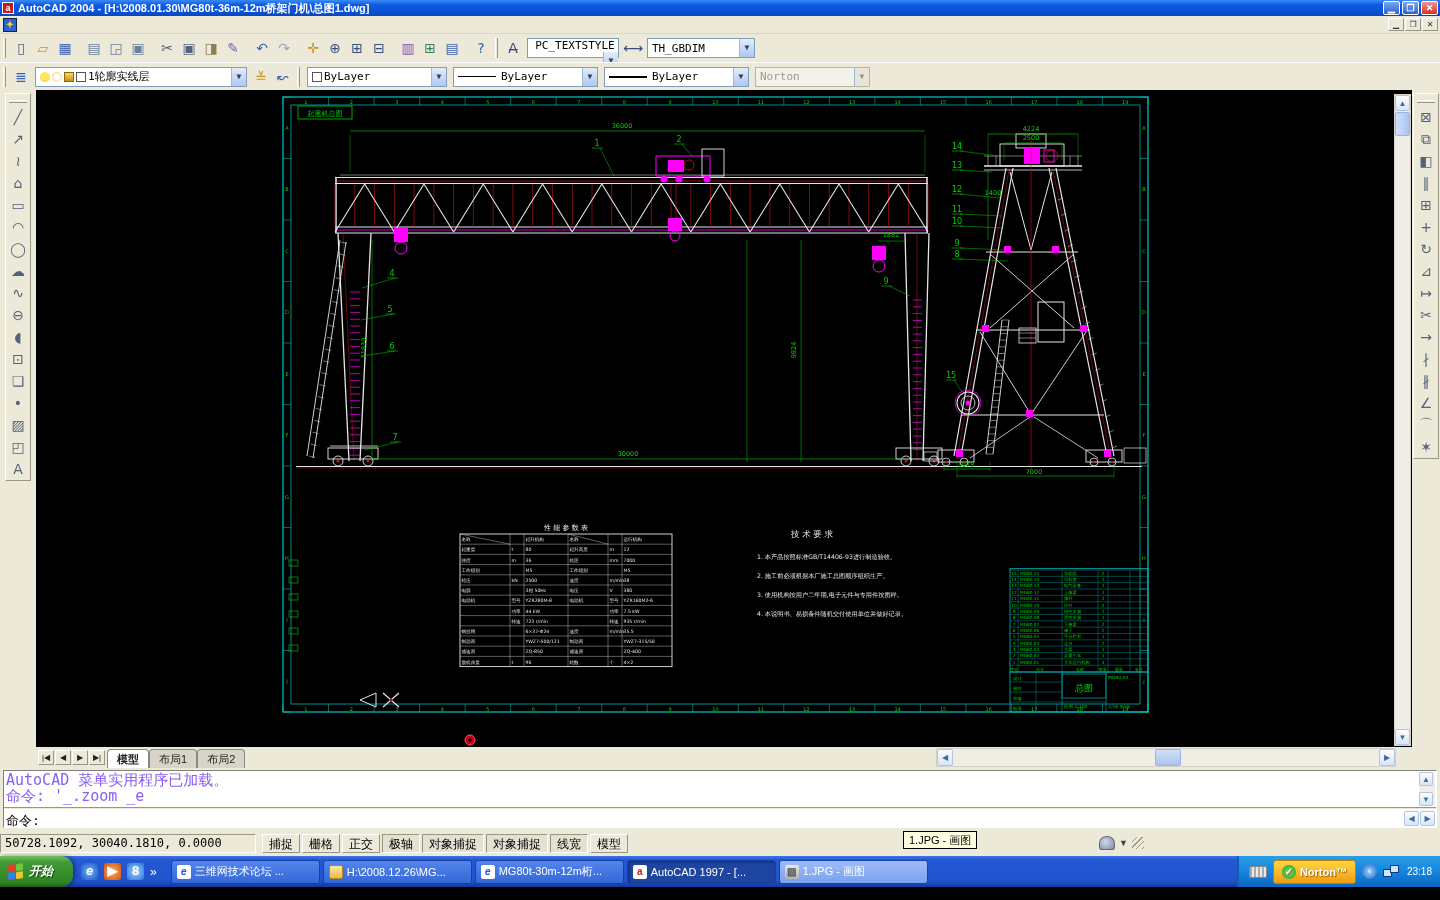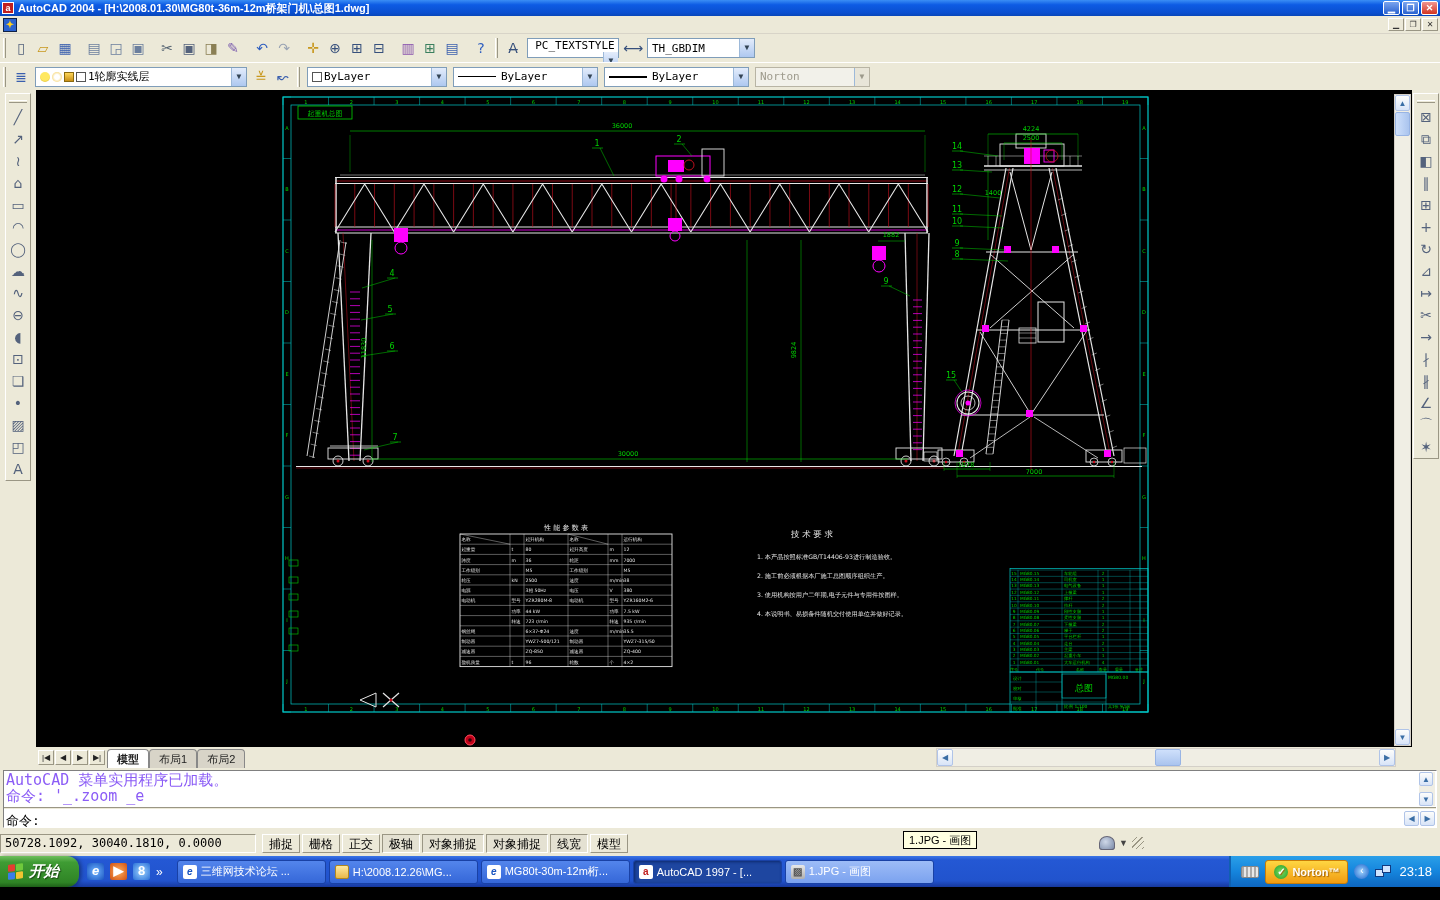--- a/index.html
+++ b/index.html
@@ -110,21 +110,21 @@
   
   .tooltip { position:absolute; left:903px; top:831px; height:18px; padding:1px 5px; background:#ffffe1;
     border:1px solid #000; font-size:11px; color:#000; z-index:50; }
 
   
   .taskbar { position:absolute; left:0; top:856px; width:1440px; height:31px;
     background:linear-gradient(180deg,#3c76e6 0%,#2458d4 12%,#2153cd 80%,#17389c 100%); display:flex; align-items:center; }
   .startbtn { height:31px; padding:0 20px 0 8px; display:flex; align-items:center; gap:5px;
     background:linear-gradient(180deg,#6fbf5e 0%,#3f9c34 20%,#2f8425 85%,#1e5f18 100%);
     border-radius:0 12px 12px 0; box-shadow:2px 0 4px rgba(0,0,0,.4); color:#fff; font-weight:bold;
-    font-style:italic; font-size:15px; text-shadow:1px 1px 1px #1a4a12; }
+    font-style:italic; font-size:12px; text-shadow:1px 1px 1px #1a4a12; }
   .flag { width:16px; height:16px; display:grid; grid-template-columns:7px 7px; grid-template-rows:7px 7px; gap:1px; transform:skewY(-6deg); }
   .flag i { border-radius:1px; }
   .f1{background:#e33e30;} .f2{background:#6fc93c;} .f3{background:#3a7de8;} .f4{background:#f2c431;}
   .qlaunch { display:flex; align-items:center; gap:6px; padding:0 8px; color:#fff; }
   .qicon { width:17px; height:17px; border-radius:2px; font-size:13px; font-weight:bold; text-align:center; line-height:16px; color:#fff; }
   .q-ie { background:radial-gradient(circle,#6fb4ff,#1a55c0); font-style:italic; }
   .q-mp { background:radial-gradient(circle,#ffb060,#d05010); }
   .q-msn { background:radial-gradient(circle,#9fd4ff,#2a70d8); }
   .chev { font-size:12px; color:#fff; }
   .tasks { display:flex; gap:3px; margin-left:6px; }
@@ -145,21 +145,21 @@
   .norton { display:flex; align-items:center; gap:4px; height:24px; padding:0 8px;
     background:linear-gradient(180deg,#ffd642,#f09c12); border-radius:3px; border:1px solid #c87c08;
     color:#fff; font-weight:bold; font-size:11px; text-shadow:1px 1px 1px #a06008; }
   .ncheck { width:14px; height:14px; border-radius:50%; background:radial-gradient(circle,#7fe060,#1e9a28);
     color:#fff; font-size:10px; line-height:14px; text-align:center; font-weight:bold; }
   .collapse { width:15px; height:15px; border-radius:50%; background:radial-gradient(circle,#9fd4ff,#1a60c8);
     color:#fff; font-size:10px; line-height:14px; text-align:center; }
   .netic { width:16px; height:13px; position:relative; }
   .netic i { position:absolute; width:9px; height:8px; background:#cfe4ff; border:1px solid #123a80; }
   .netic i:first-child { left:0; top:4px; } .netic i:last-child { right:0; top:0; }
-  .clock { color:#fff; font-size:13px; padding-left:2px; }
+  .clock { color:#fff; font-size:10px; padding-left:2px; }
   .blackstrip { position:absolute; left:0; top:887px; width:1440px; height:13px; background:#000; }
 </style>
 </head>
 <body>
 
 <div class="screen">
 
   <div class="titlebar">
     <div class="appicon">a</div>
     <span>AutoCAD 2004 - [H:\2008.01.30\MG80t-36m-12m桥架门机\总图1.dwg]</span>

